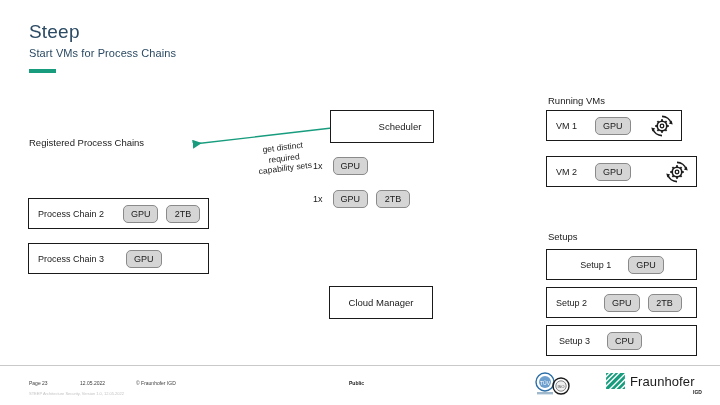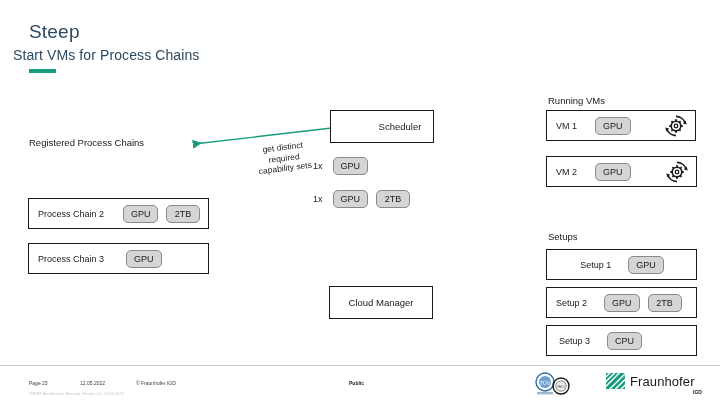--- a/index.html
+++ b/index.html
@@ -22,23 +22,23 @@
   .title {
     position: absolute;
     left: 29px;
     top: 21px;
     font-size: 19px;
     color: #2b4a63;
     letter-spacing: .2px;
   }
   .subtitle {
     position: absolute;
-    left: 13px;
+    left: 29px;
     top: 47px;
-    font-size: 14px;
+    font-size: 11px;
     color: #2b4a63;
     letter-spacing: .1px;
   }
   .accent-bar {
     position: absolute;
     left: 29px;
     top: 69px;
     width: 27px;
     height: 4px;
     background: #179c7d;
@@ -252,21 +252,21 @@
     <span class="chip">GPU</span>
     <span class="chip">2TB</span>
   </div>
 
   <div class="box box-plain" style="left:329px; top:286px; width:104px; height:33px;">
     <span class="box-label">Cloud Manager</span>
   </div>
 
   <div class="section-label" style="left:548px; top:95px;">Running VMs</div>
 
-  <div class="box" style="left:546px; top:110px; width:150px; height:31px;">
+  <div class="box" style="left:546px; top:110px; width:136px; height:31px;">
     <span class="row-label" style="min-width:30px;">VM 1</span>
     <span class="chip" style="margin-left:9px;">GPU</span>
     <svg class="proc-icon" viewBox="0 0 32 32">
       <path d="M16 4.2 A11.8 11.8 0 0 1 27.3 12.6" fill="none" stroke="#1a1a1a" stroke-width="2"></path>
       <polygon points="27.8,9.2 29.2,14.2 24.4,13.0" fill="#1a1a1a"></polygon>
       <path d="M16 27.8 A11.8 11.8 0 0 1 4.7 19.4" fill="none" stroke="#1a1a1a" stroke-width="2"></path>
       <polygon points="4.2,22.8 2.8,17.8 7.6,19.0" fill="#1a1a1a"></polygon>
       <circle cx="16" cy="16" r="5.9" fill="none" stroke="#1a1a1a" stroke-width="2"></circle>
       <circle cx="16" cy="16" r="2.2" fill="none" stroke="#1a1a1a" stroke-width="1.6"></circle>
       <g fill="#1a1a1a">

